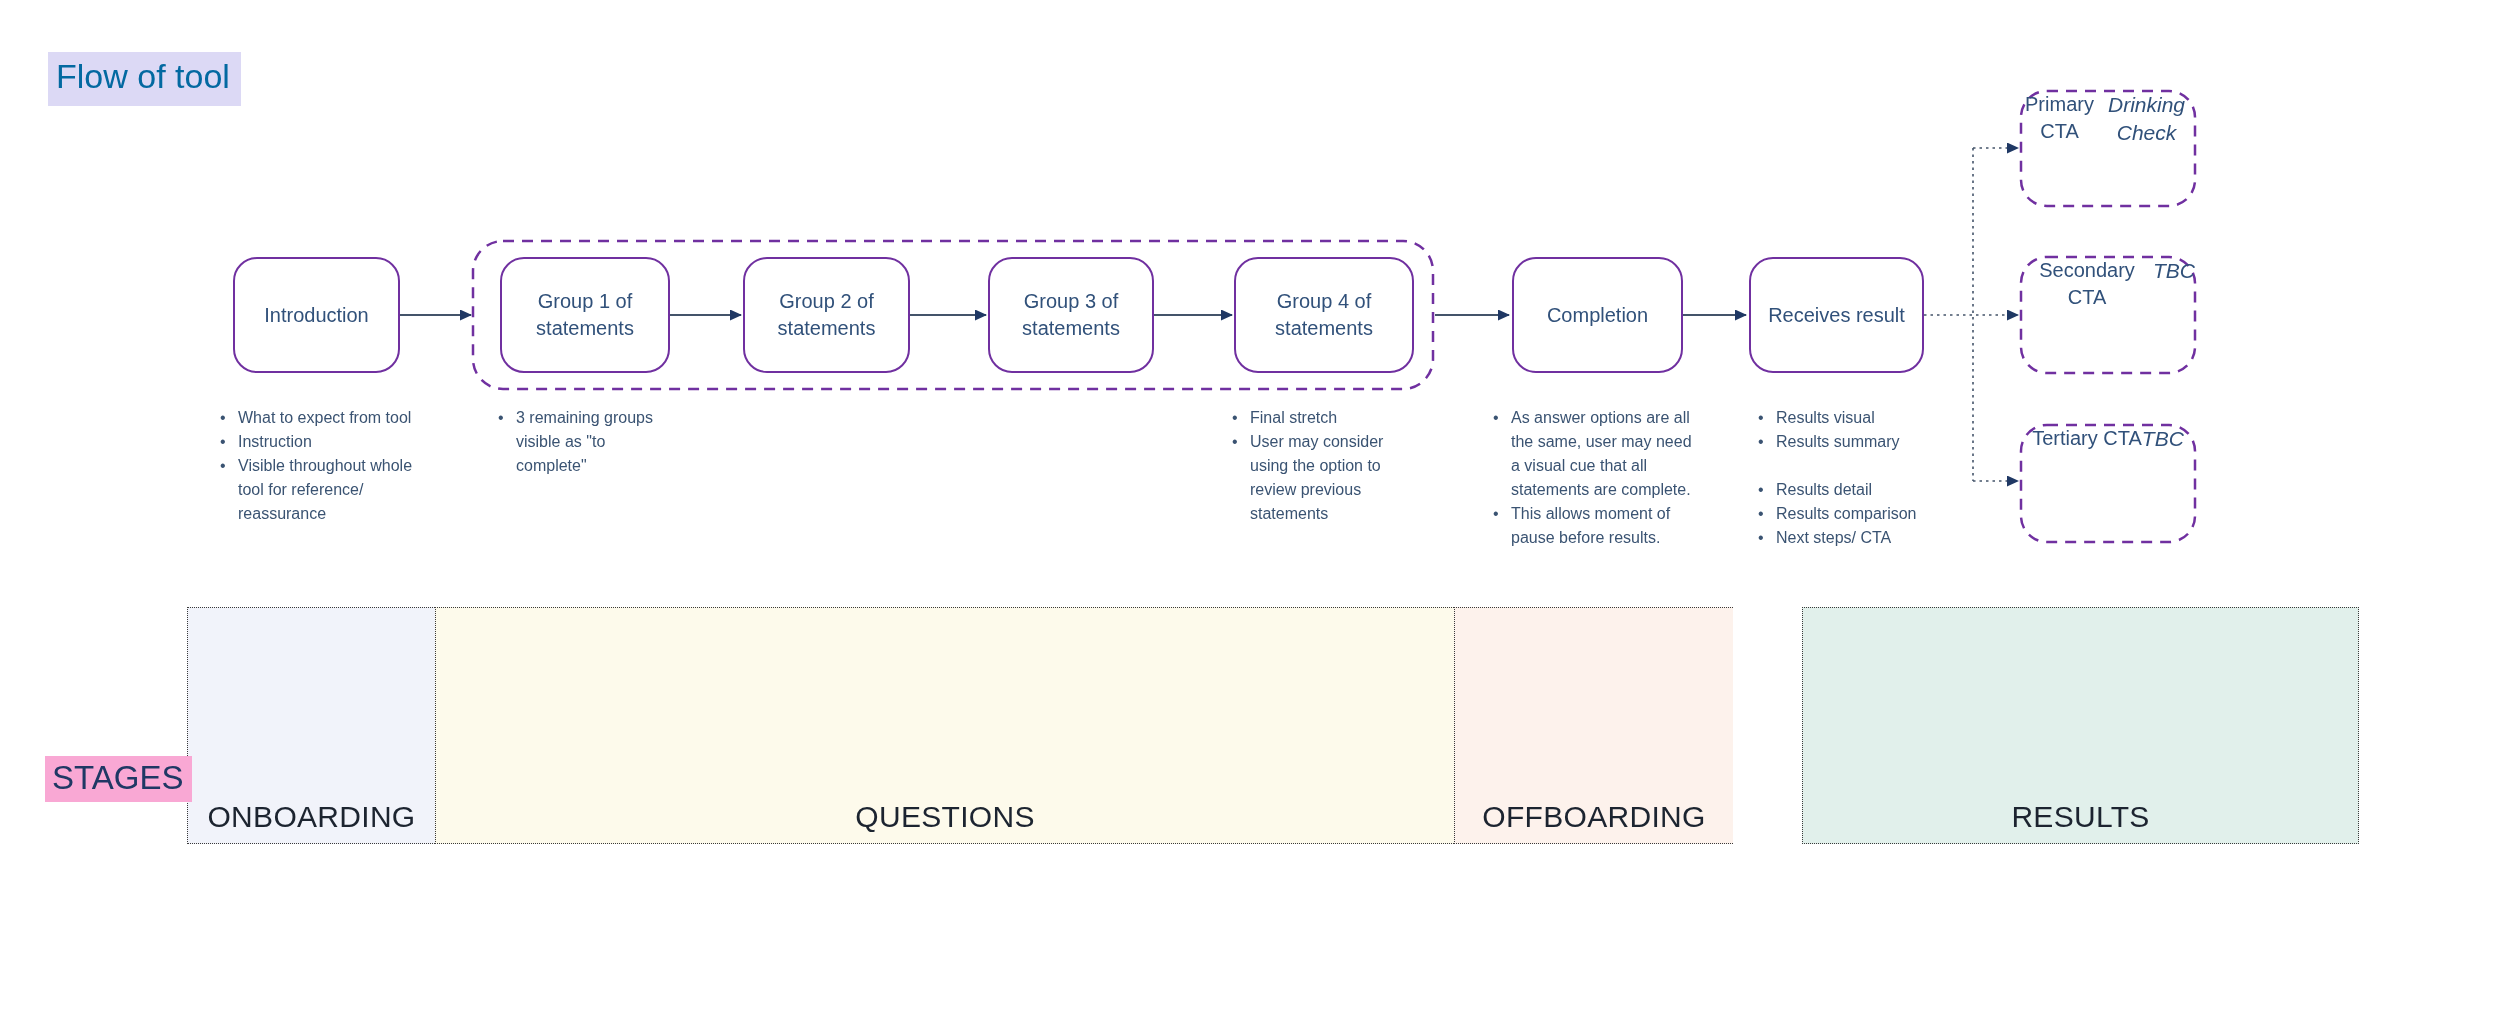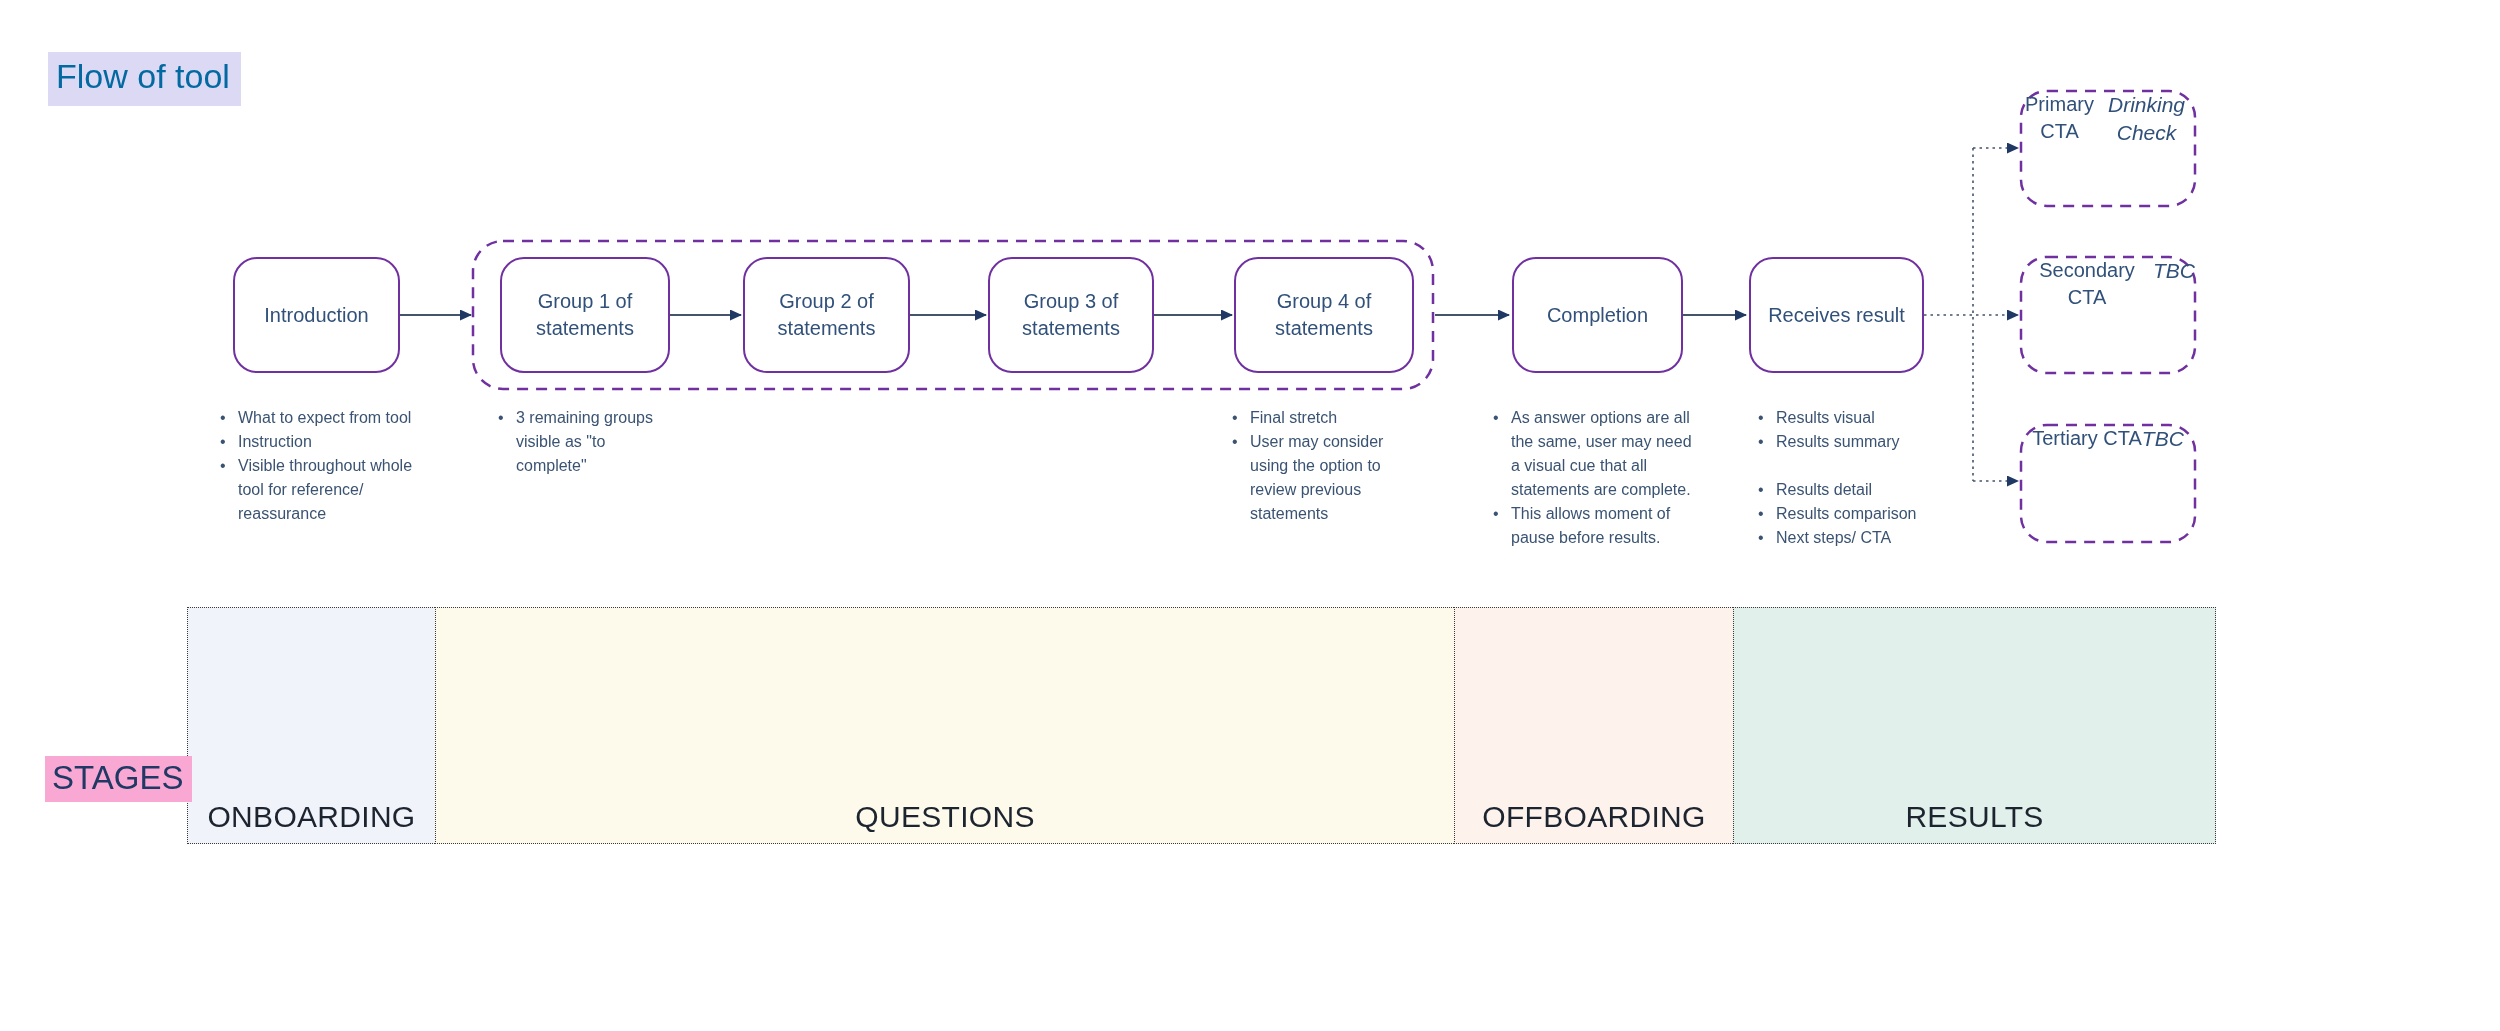--- a/index.html
+++ b/index.html
@@ -91,21 +91,21 @@
 
   <div class="band" style="left:187px;  width:248px;  background:#f1f3fa">
     <div class="band-label">ONBOARDING</div>
   </div>
   <div class="band" style="left:435px;  width:1019px; background:#fdfaeb">
     <div class="band-label">QUESTIONS</div>
   </div>
   <div class="band" style="left:1454px; width:279px;  background:#fdf2ec">
     <div class="band-label">OFFBOARDING</div>
   </div>
-  <div class="band last" style="left:1733px; width:483px; background:#e1f0eb">
+  <div class="band last" style="left:1802px; width:557px; background:#e1f0eb">
     <div class="band-label">RESULTS</div>
   </div>
 
   <div class="hl-title">Flow of tool</div>
   <div class="hl-stages">STAGES</div>
 
   <div class="node" style="left:233px;  width:167px">Introduction</div>
   <div class="node" style="left:500px;  width:170px">Group 1 of
 statements</div>
   <div class="node" style="left:743px;  width:167px">Group 2 of

